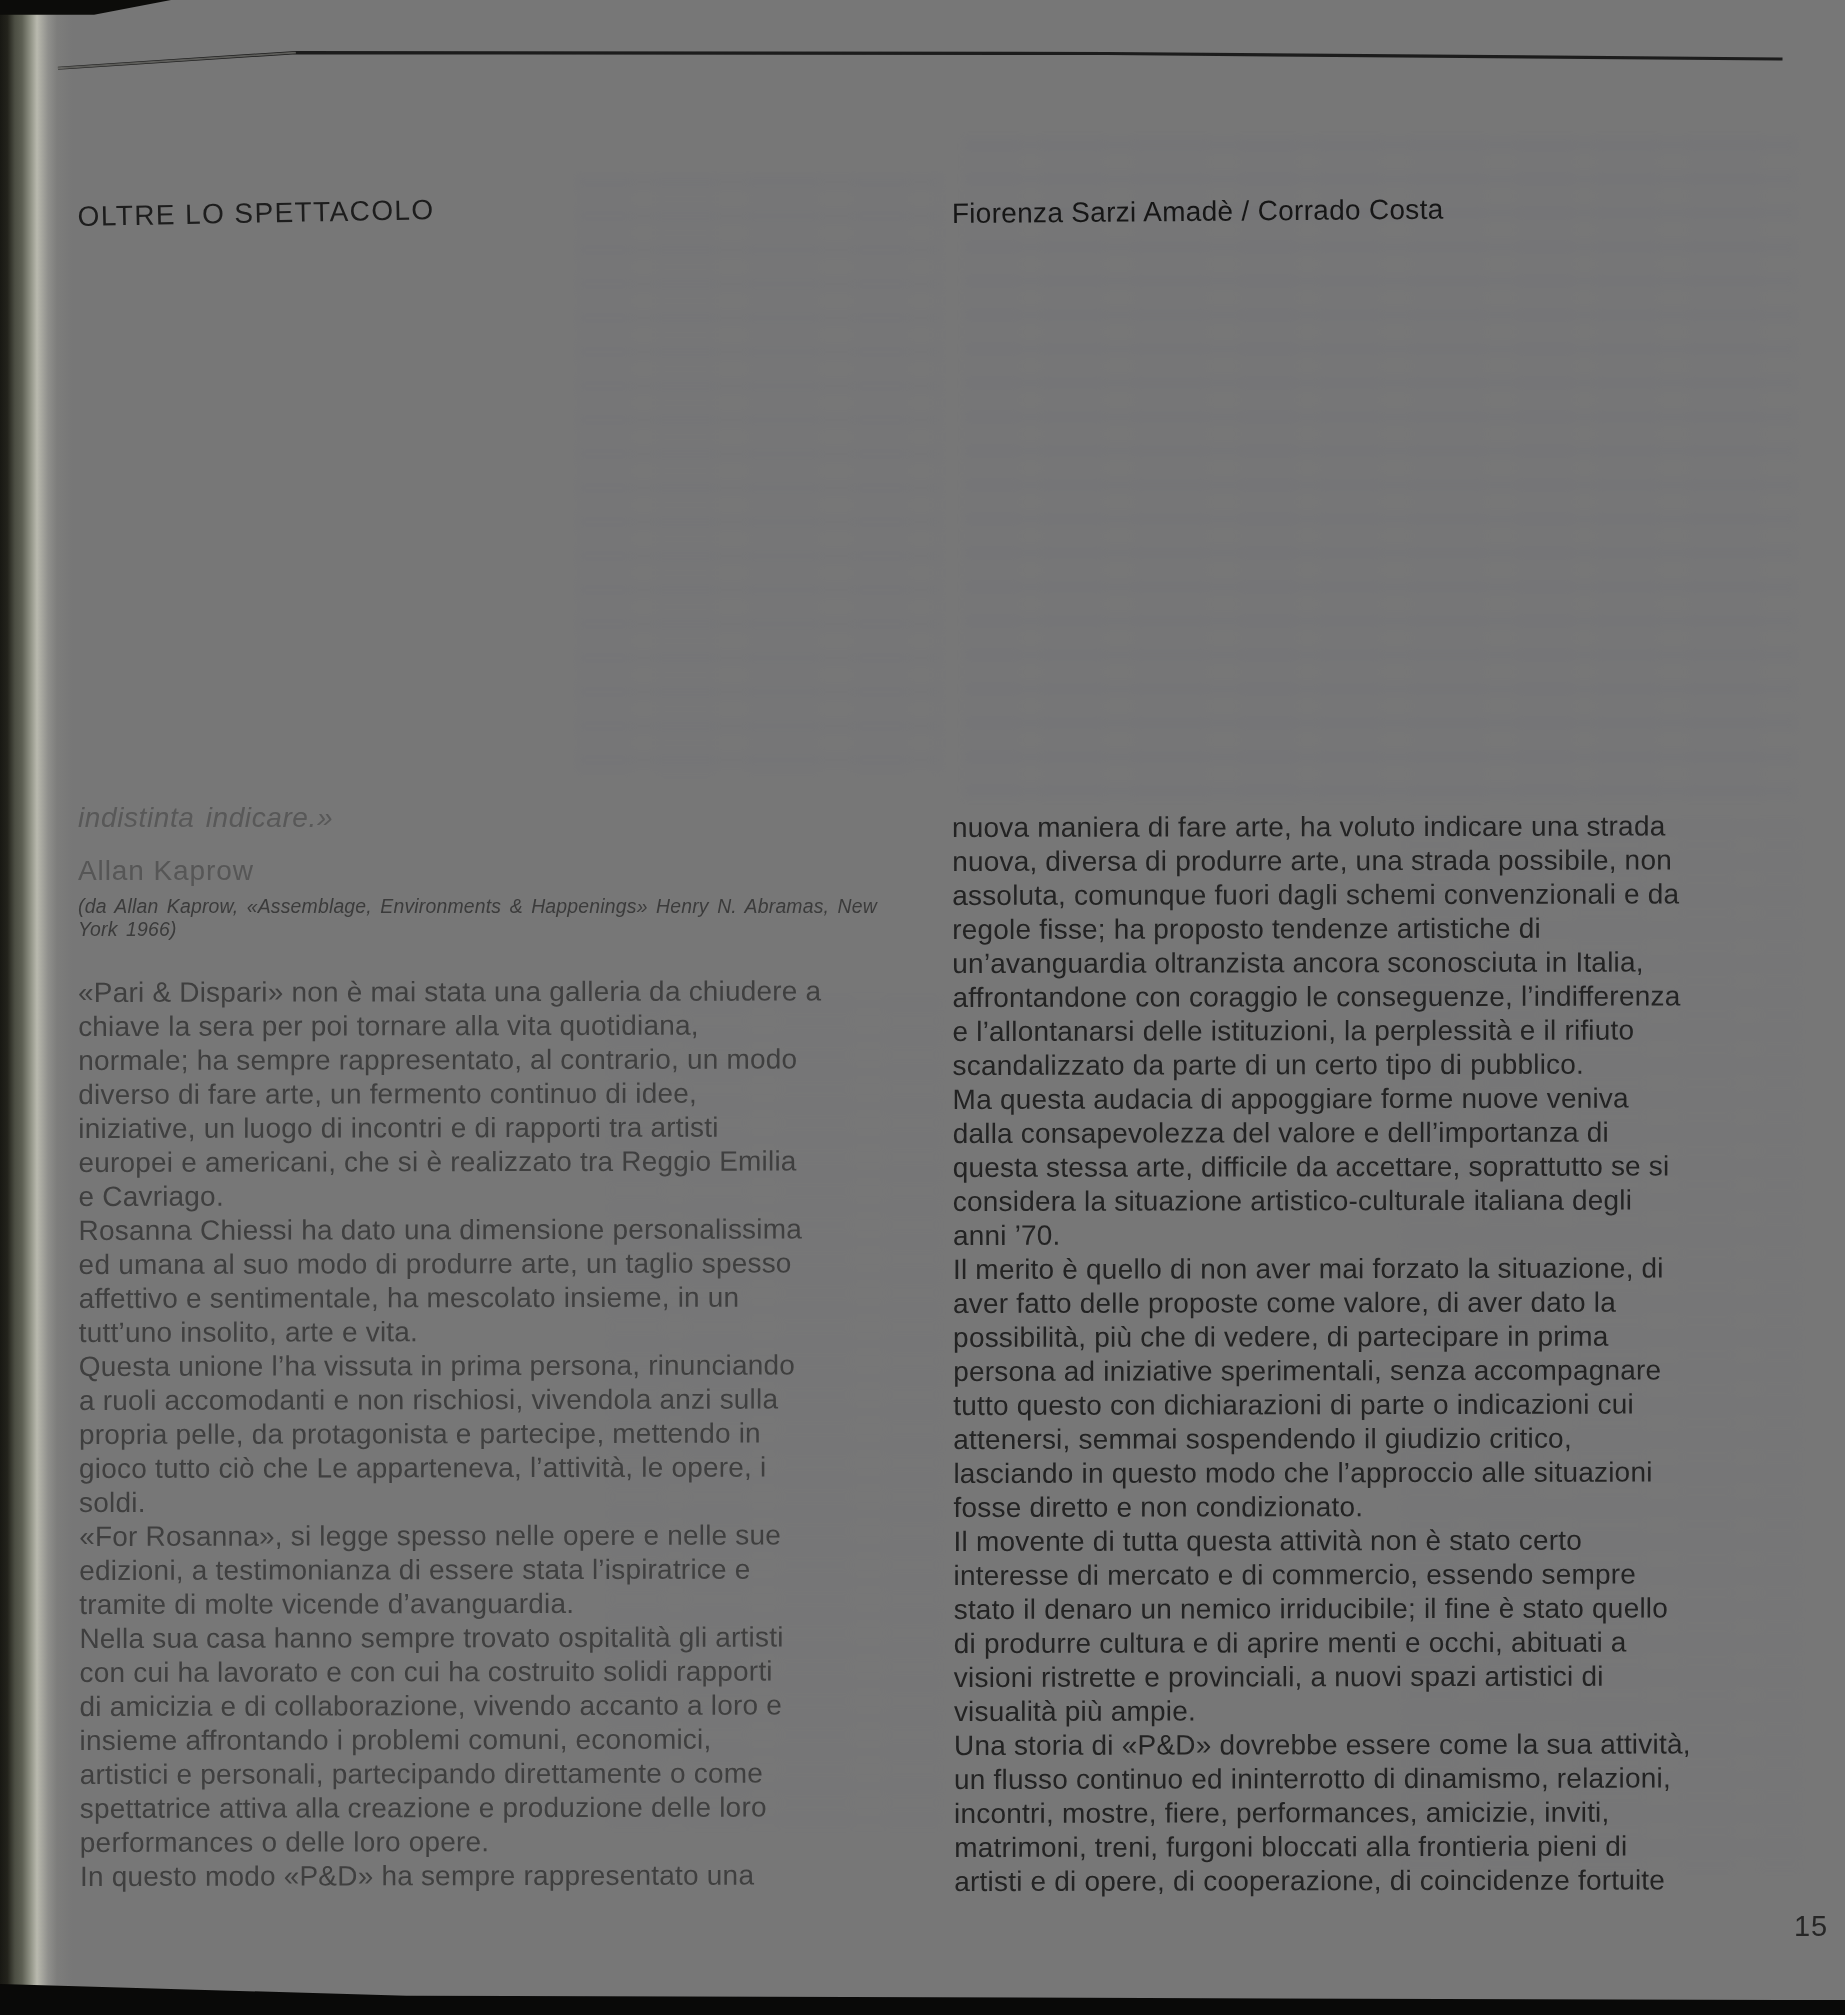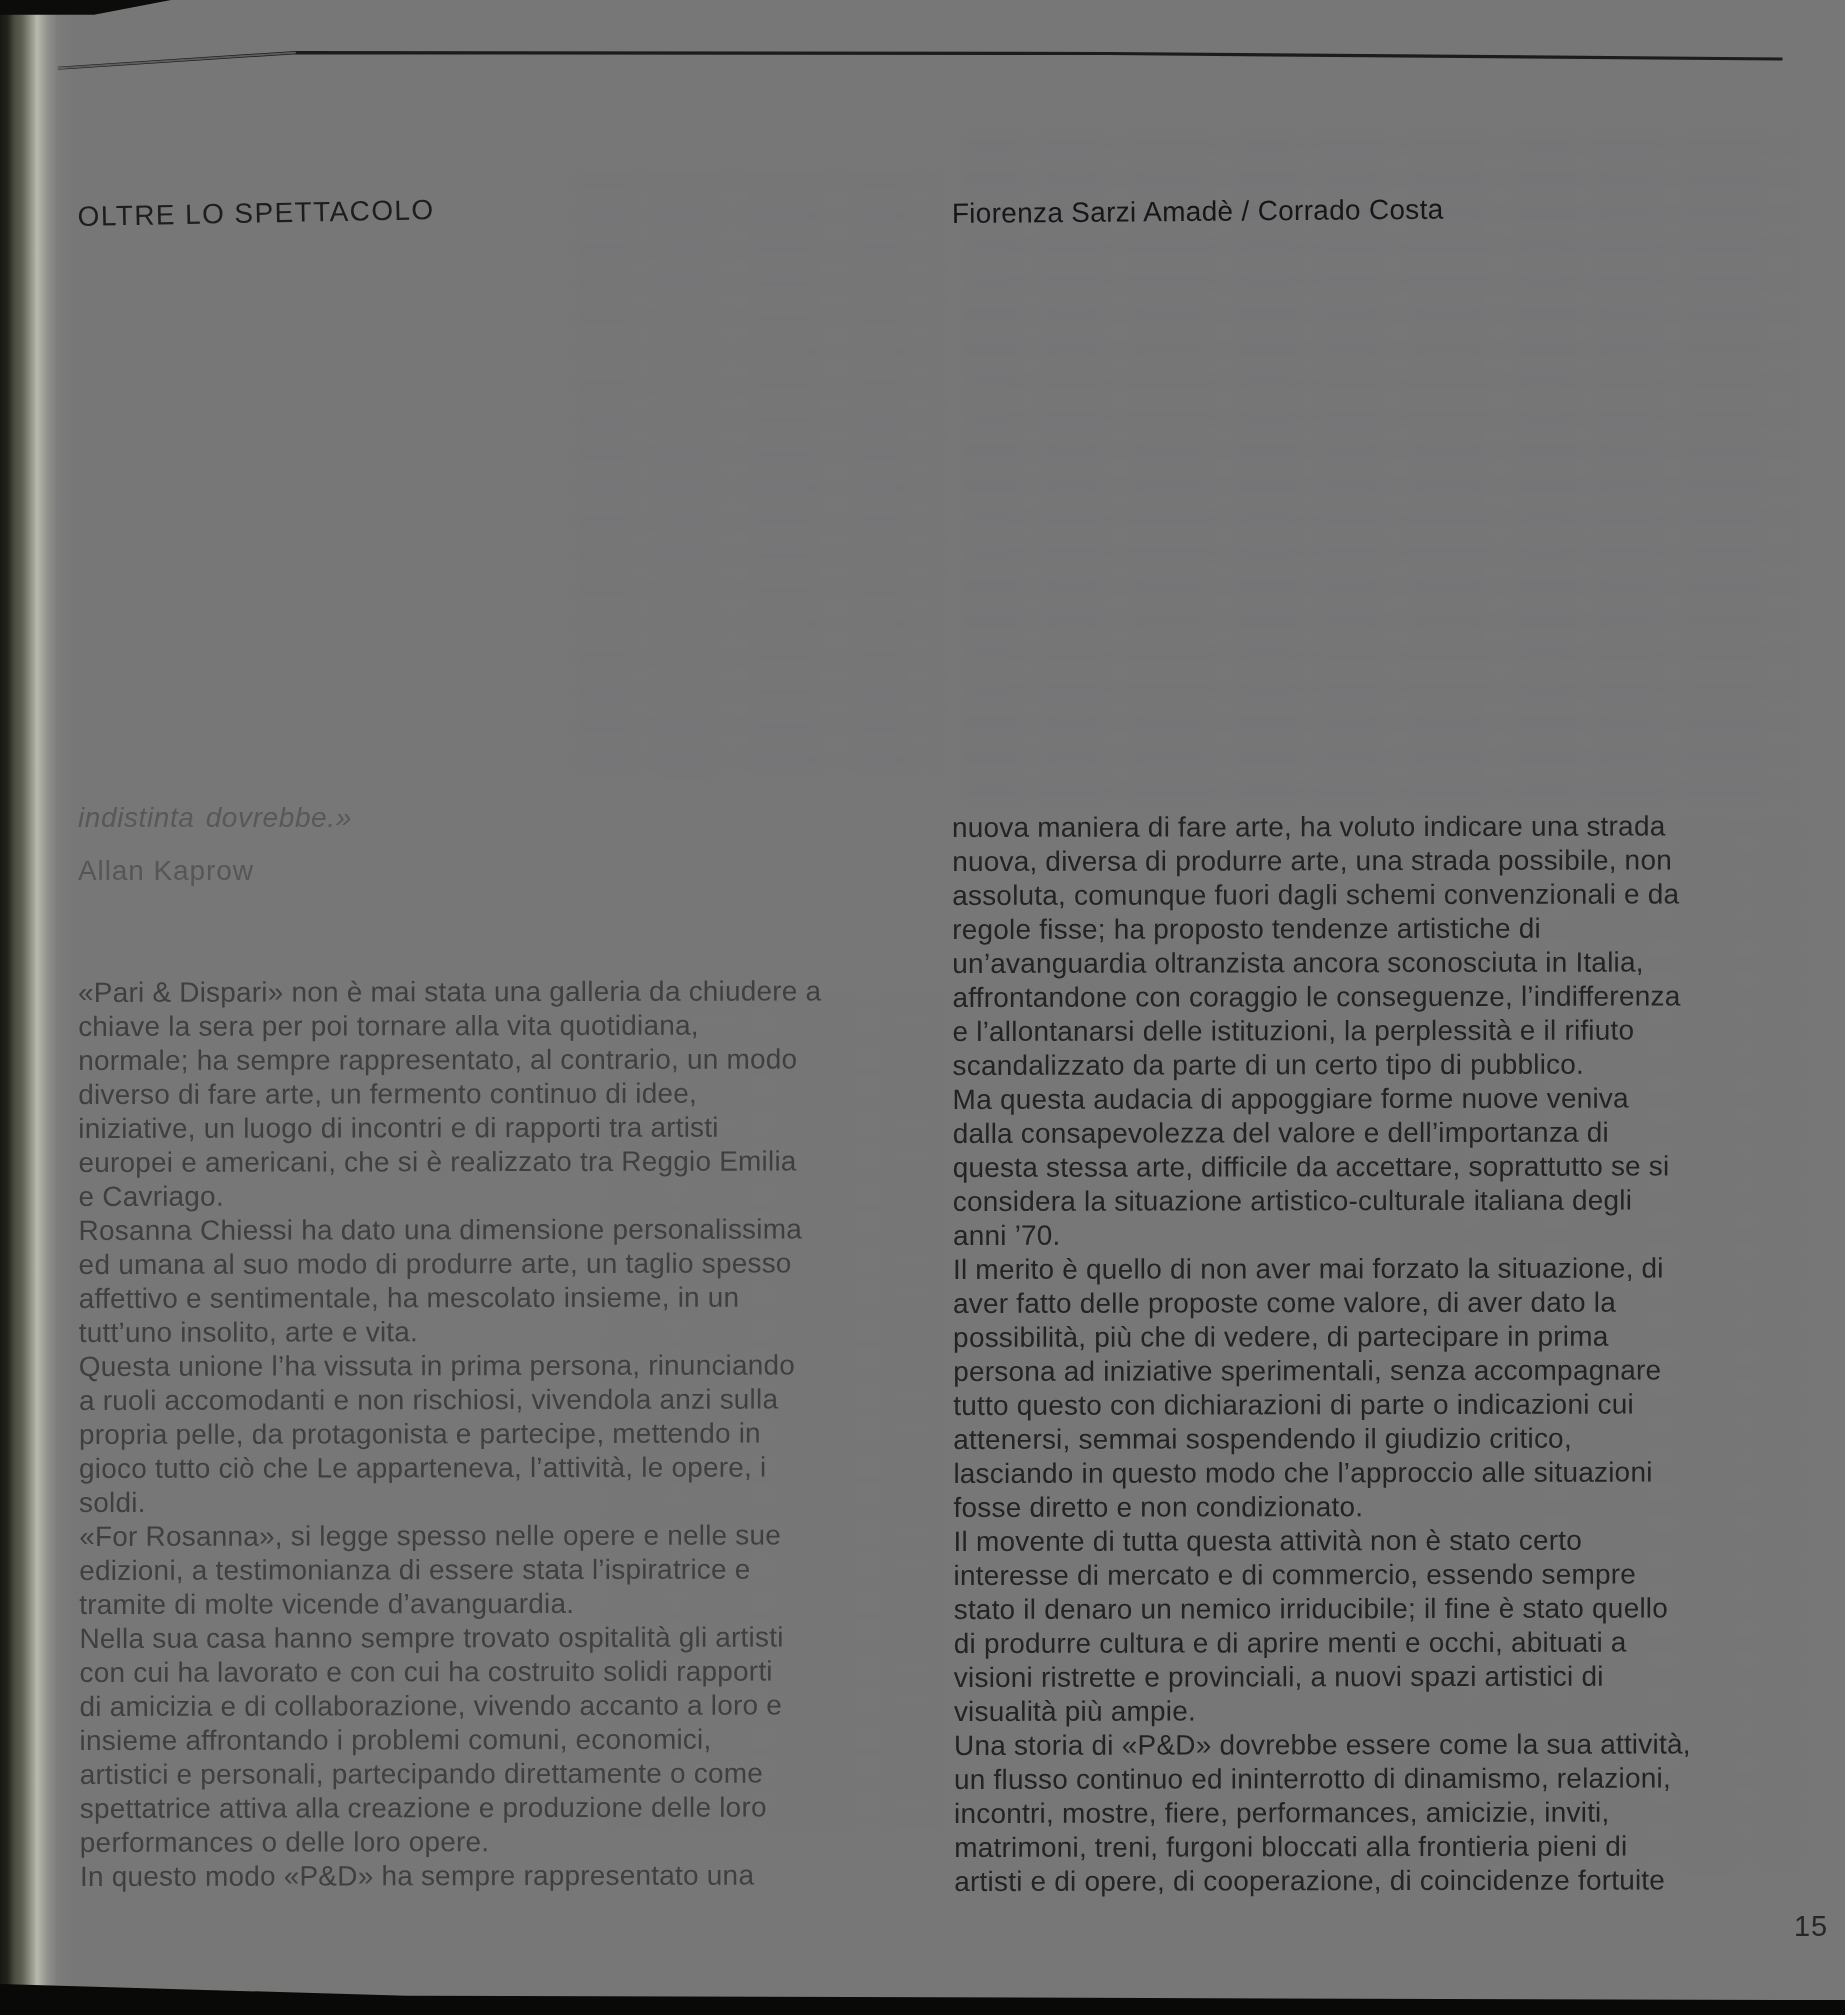--- a/index.html
+++ b/index.html
@@ -108,23 +108,27 @@
   <svg class="top-rule" width="1846" height="83" viewBox="0 0 2000 90">
     <path d="M62 74 L320 57 L1200 58 L1932 64" fill="none" stroke="#1c1c1c" stroke-width="3.4"></path>
     <path d="M62 74 L320 57" fill="none" stroke="#8b8b85" stroke-width="2" opacity="0.6"></path>
   </svg>
 
   <div class="txt header-left">OLTRE LO SPETTACOLO</div>
   <div class="txt header-right">Fiorenza Sarzi Amadè / Corrado Costa</div>
 
   <div class="txt quote">
     <div class="quote-lines">
-        <div class="tline">indistinta dovrebbe.»</div>
+        <div class="tline">indistinta indicare.»</div>
       </div>
     <div class="quote-author">Allan Kaprow</div>
+    <div class="quote-source">
+        <div class="tline">(da Allan Kaprow, «Assemblage, Environments &amp; Happenings» Henry N. Abramas, New</div>
+        <div class="tline">York 1966)</div>
+      </div>
   </div>
 
   <div class="txt col left-body">
       <div class="tline">«Pari &amp; Dispari» non è mai stata una galleria da chiudere a</div>
       <div class="tline">chiave la sera per poi tornare alla vita quotidiana,</div>
       <div class="tline">normale; ha sempre rappresentato, al contrario, un modo</div>
       <div class="tline">diverso di fare arte, un fermento continuo di idee,</div>
       <div class="tline">iniziative, un luogo di incontri e di rapporti tra artisti</div>
       <div class="tline">europei e americani, che si è realizzato tra Reggio Emilia</div>
       <div class="tline">e Cavriago.</div>

